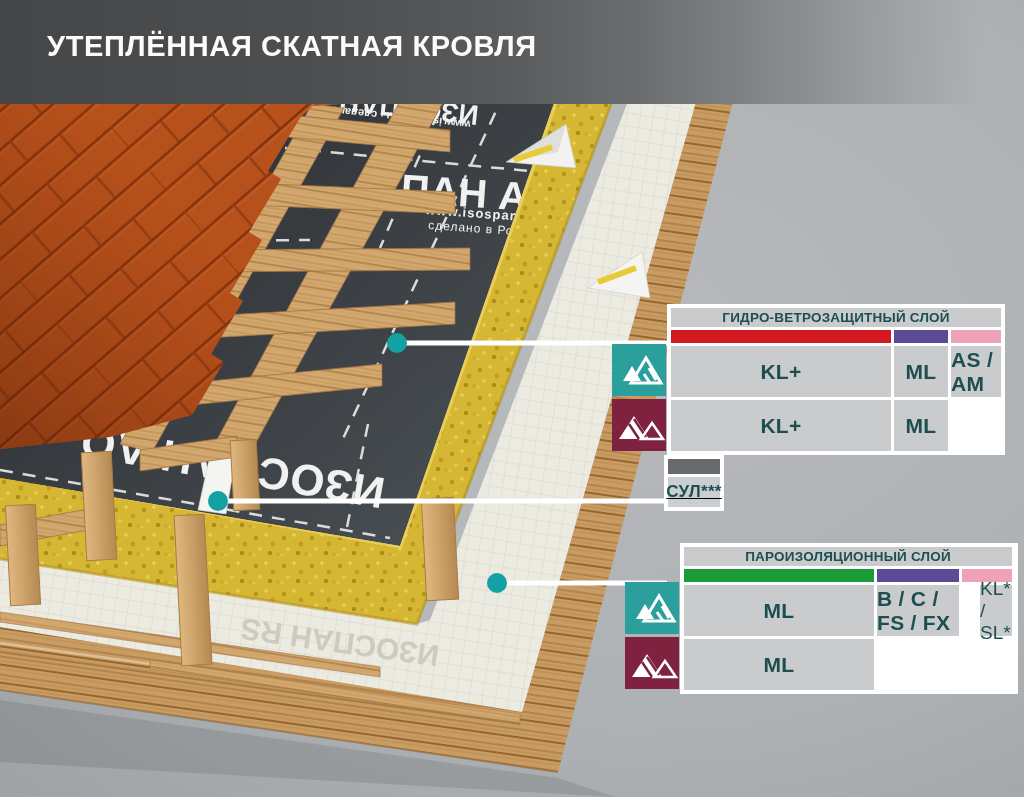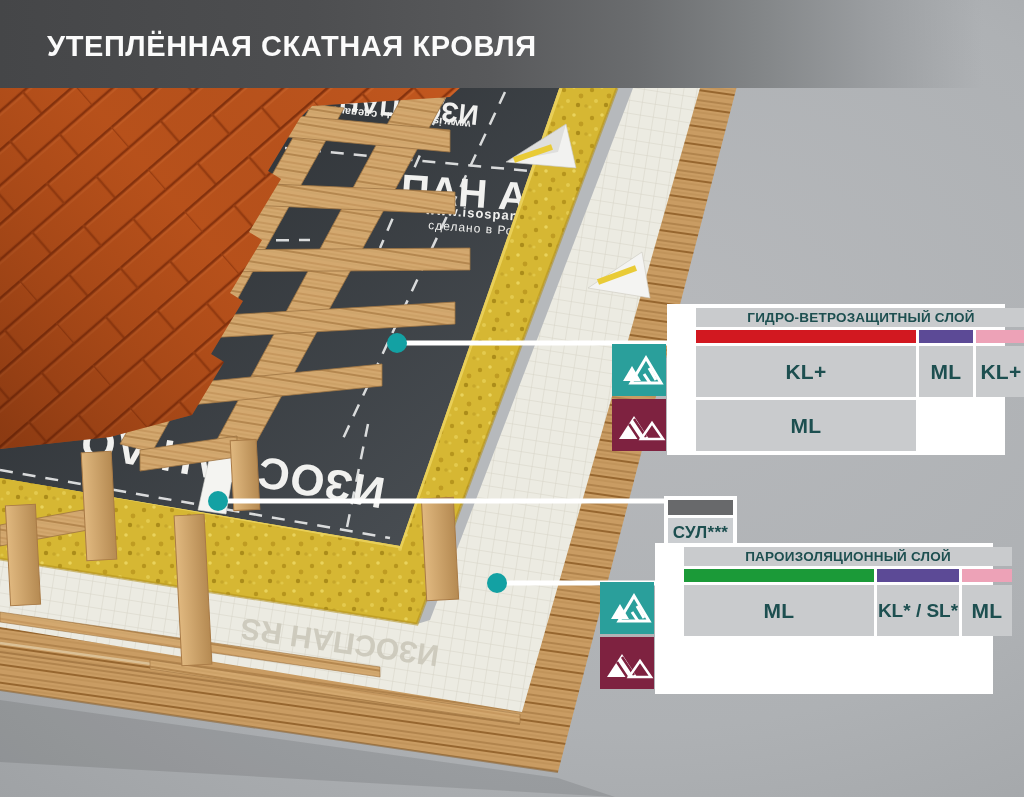--- a/index.html
+++ b/index.html
@@ -4,47 +4,47 @@
 <style>
   html,body{margin:0;padding:0;background:#777;}
   *{box-sizing:border-box;}
   .stage{
     position:relative;width:1024px;height:797px;overflow:hidden;
     font-family:"Liberation Sans","DejaVu Sans",sans-serif;
     background:radial-gradient(120% 110% at 62% 42%, #b7b9bc 0%, #aeb1b4 45%, #9da0a3 78%, #8b8e91 100%);
   }
   
   .header{
-    position:absolute;left:0;top:0;width:100%;height:88px;
+    position:absolute;left:0;top:0;width:100%;height:104px;
     background:linear-gradient(90deg,#454648 0%,#4d4e50 30%,#58595b 48%,#6a6c6e 62%,#828587 74%,#9a9da0 85%,rgba(164,167,170,0) 96%);
   }
   .header .title{
     position:absolute;left:47px;top:0;height:88px;line-height:92px;
     font-size:29px;font-weight:bold;color:#fbfbfb;letter-spacing:.6px;white-space:nowrap;
   }
   .illu{position:absolute;left:0;top:0;}
   
   .ctable{position:absolute;display:flex;align-items:flex-start;}
   .icon-col{display:flex;flex-direction:column;row-gap:3px;width:54px;}
   .icon-col .logo{width:54px;height:52px;display:block;}
   .tbody{
     margin-left:1px;background:#fff;border:4px solid #fff;
-    display:grid;column-gap:3px;row-gap:3px;padding-left:25px;
+    display:grid;column-gap:3px;row-gap:3px;
   }
   .t-hydro .tbody{width:338px;grid-template-columns:220px 54px 50px;grid-template-rows:19px 13px 51px 51px;}
   .t-vapor .tbody{width:338px;grid-template-columns:190px 82px 50px;grid-template-rows:19px 13px 51px 51px;}
   .cell{background:#c9cbcd;display:flex;align-items:center;justify-content:center;color:#1d4f50;}
   .thead{grid-column:1/4;font-size:13.5px;font-weight:bold;letter-spacing:.2px;}
   .bar{height:13px;}
   .bar-red{background:#d21820}.bar-purple{background:#5c4a96}.bar-pink{background:#eda2b7}.bar-green{background:#1b9a38}
   .val{font-size:21px;font-weight:bold;letter-spacing:.3px;}
-  .val-sm{font-size:19px;font-weight:bold;}
+  .val-sm{font-size:19px;font-weight:normal;margin-left:18px;}
   
   .sul-box{
-    position:absolute;left:664px;top:496px;width:73px;background:#fff;border:4px solid #fff;
+    position:absolute;left:664px;top:455px;width:60px;background:#fff;border:4px solid #fff;text-decoration:underline;
   }
   .sul-swatch{height:15px;background:#68696b;margin-bottom:3px;}
   .sul-label{height:30px;background:#cbced1;display:flex;align-items:center;justify-content:center;
     font-size:17px;font-weight:bold;color:#1d4f50;letter-spacing:.3px;}
 </style>
 </head>
 <body>
 
 <div class="stage">
 
@@ -227,49 +227,51 @@
         <path d="M29 40 L40 24 L51 40 Z" fill="none" stroke="#fff" stroke-width="2.5"></path>
       </svg>
     </div>
     <div class="tbody">
       <div class="cell thead">ГИДРО-ВЕТРОЗАЩИТНЫЙ СЛОЙ</div>
       <div class="bar bar-red"></div>
       <div class="bar bar-purple"></div>
       <div class="bar bar-pink"></div>
       <div class="cell val">KL+</div>
       <div class="cell val">ML</div>
+      <div class="cell val">AS / AM</div>
       <div class="cell val">KL+</div>
       <div class="cell val">ML</div>
     </div>
   </div>
 
   <div class="sul-box">
     <div class="sul-swatch"></div>
     <div class="sul-label">СУЛ***</div>
   </div>
 
-  <div class="ctable t-vapor" style="left:600px;top:543px;">
+  <div class="ctable t-vapor" style="left:625px;top:543px;">
     <div class="icon-col" style="margin-top:39px;">
       <svg class="logo" viewBox="0 0 54 52">
         <rect width="54" height="52" fill="#2a9f9b"></rect>
         <path d="M11 37 L20 22 L29 37 Z" fill="#fff"></path>
         <path d="M19 39 L34 14 L49 39 Z" fill="none" stroke="#fff" stroke-width="3"></path>
         <path d="M32 30 L38 39 M37 24 L44 36" stroke="#fff" stroke-width="3"></path>
       </svg>
       <svg class="logo" viewBox="0 0 54 52">
         <rect width="54" height="52" fill="#7e2240"></rect>
         <path d="M7 40 L22 17 L37 40 Z" fill="#fff"></path>
         <path d="M17 25 L27 40 M22 20 L34 38" stroke="#7e2240" stroke-width="2.5"></path>
         <path d="M29 40 L40 24 L51 40 Z" fill="none" stroke="#fff" stroke-width="2.5"></path>
       </svg>
     </div>
     <div class="tbody">
       <div class="cell thead">ПАРОИЗОЛЯЦИОННЫЙ СЛОЙ</div>
       <div class="bar bar-green"></div>
       <div class="bar bar-purple"></div>
       <div class="bar bar-pink"></div>
       <div class="cell val">ML</div>
+      <div class="cell val">B / C / FS / FX</div>
       <div class="cell val-sm cell">KL* / SL*</div>
       <div class="cell val">ML</div>
     </div>
   </div>
 
 </div>
 
 </body></html>

